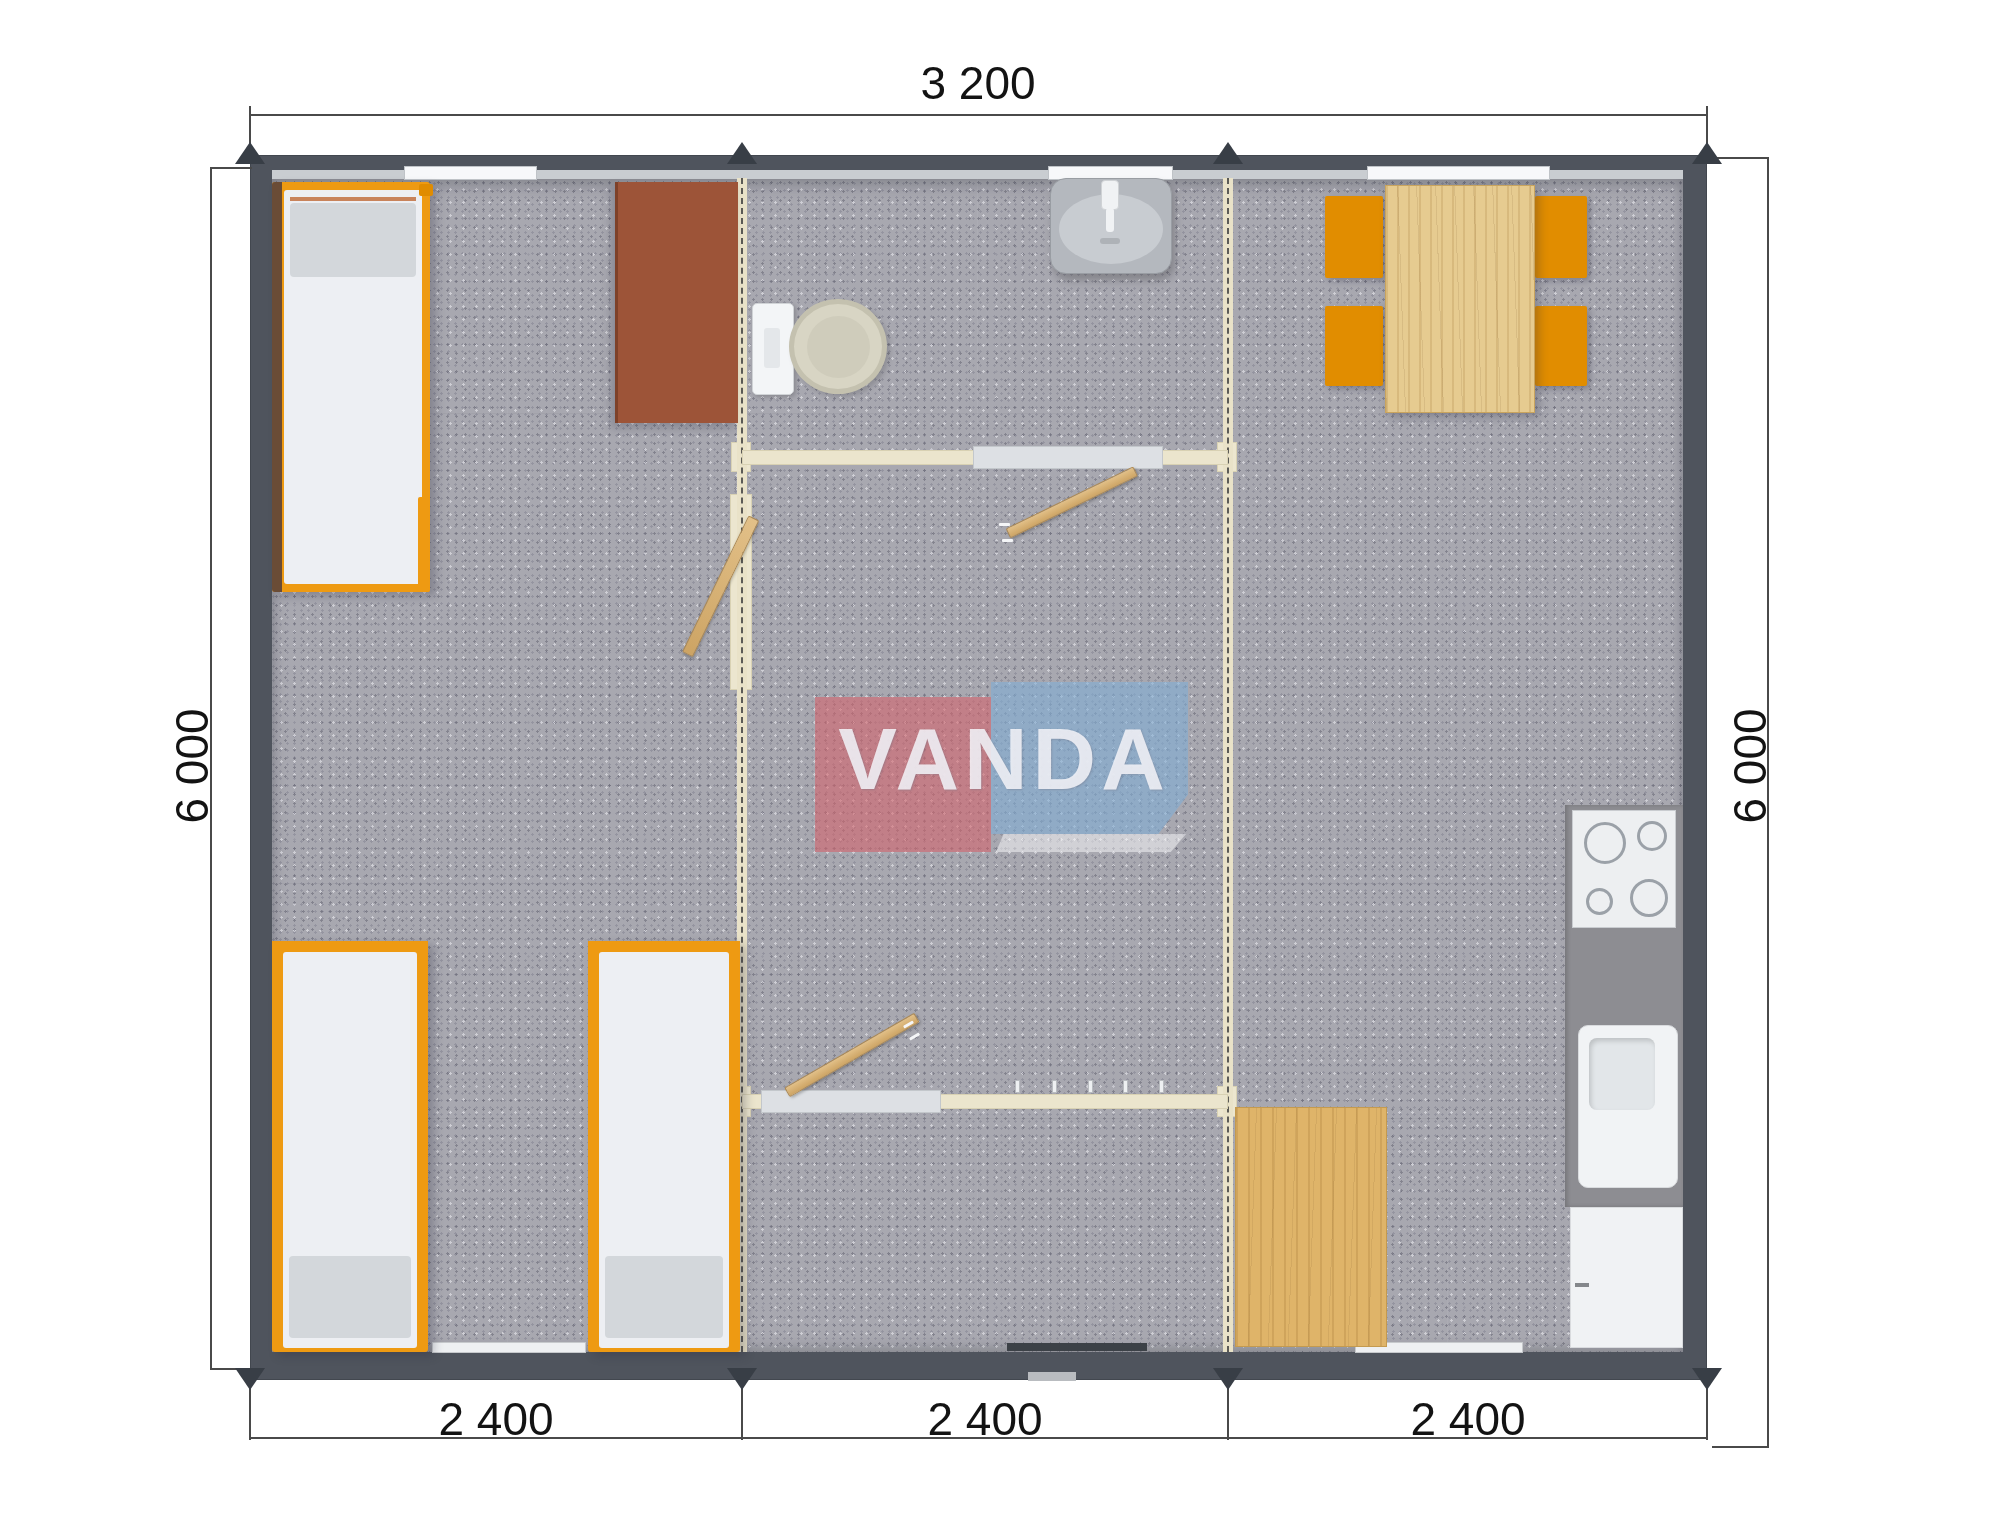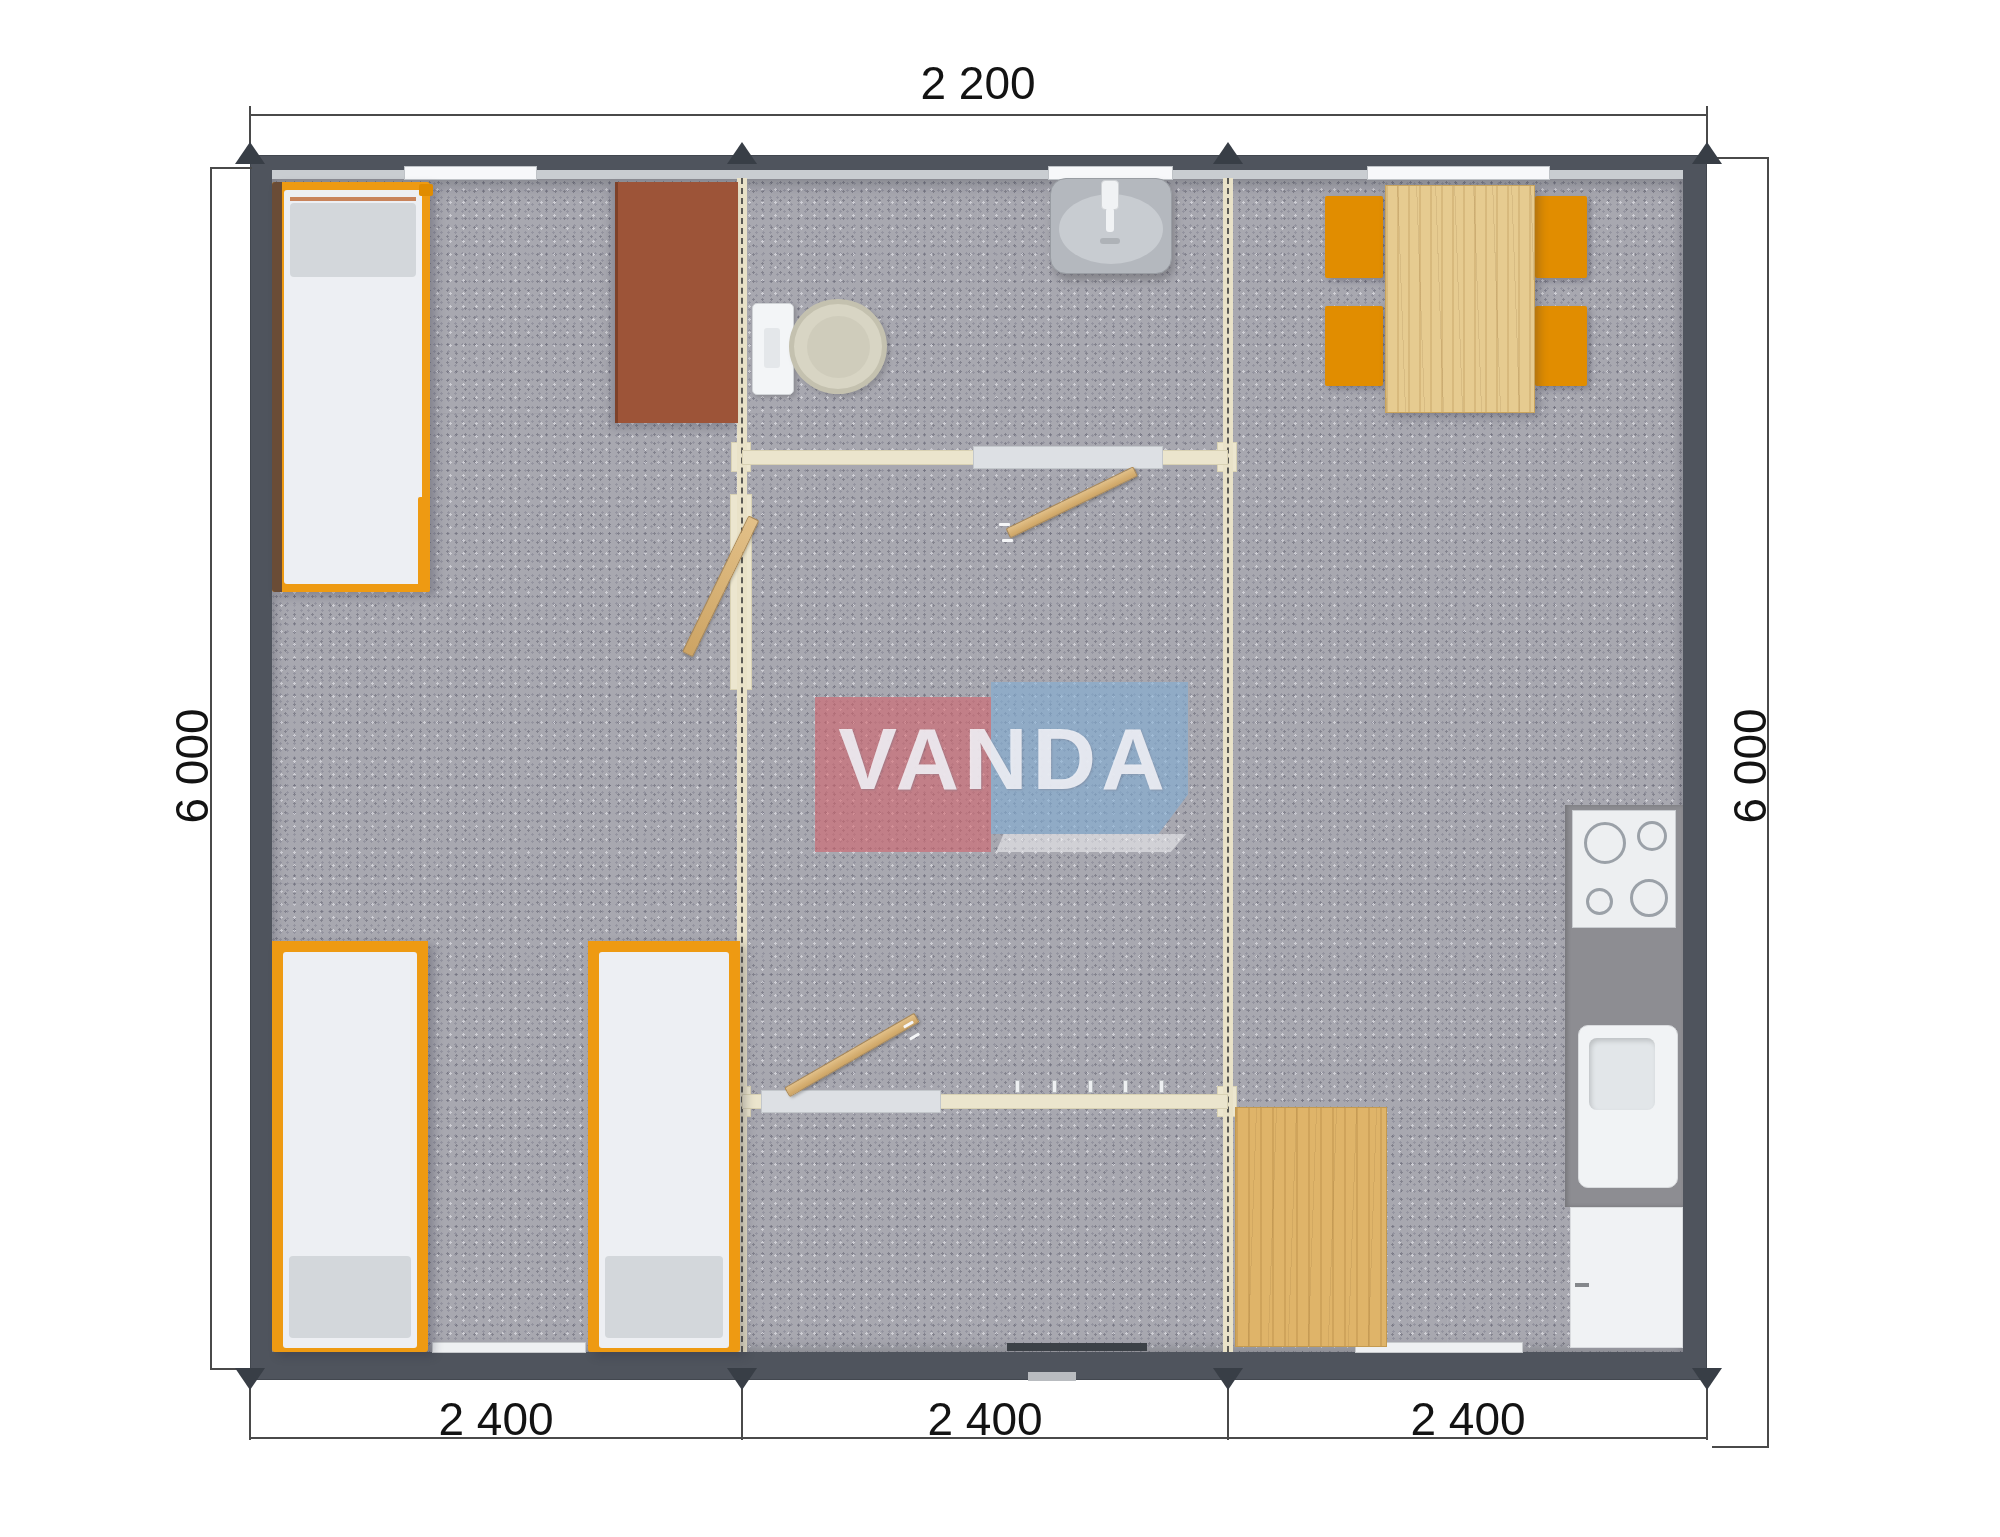--- a/index.html
+++ b/index.html
@@ -282,18 +282,18 @@
 
 <div class="abs arr arr-up" id="arr-t1"></div>
 <div class="abs arr arr-up" id="arr-t2"></div>
 <div class="abs arr arr-up" id="arr-t3"></div>
 <div class="abs arr arr-up" id="arr-t4"></div>
 <div class="abs arr arr-dn" id="arr-b1"></div>
 <div class="abs arr arr-dn" id="arr-b2"></div>
 <div class="abs arr arr-dn" id="arr-b3"></div>
 <div class="abs arr arr-dn" id="arr-b4"></div>
 
-<div class="abs dimlabel" id="label-top">2 200</div>
+<div class="abs dimlabel" id="label-top">3 200</div>
 <div class="abs dimlabel" id="label-left">6 000</div>
 <div class="abs dimlabel" id="label-right">6 000</div>
 <div class="abs dimlabel" id="label-b1">2 400</div>
 <div class="abs dimlabel" id="label-b2">2 400</div>
 <div class="abs dimlabel" id="label-b3">2 400</div>
 
 </body></html>

